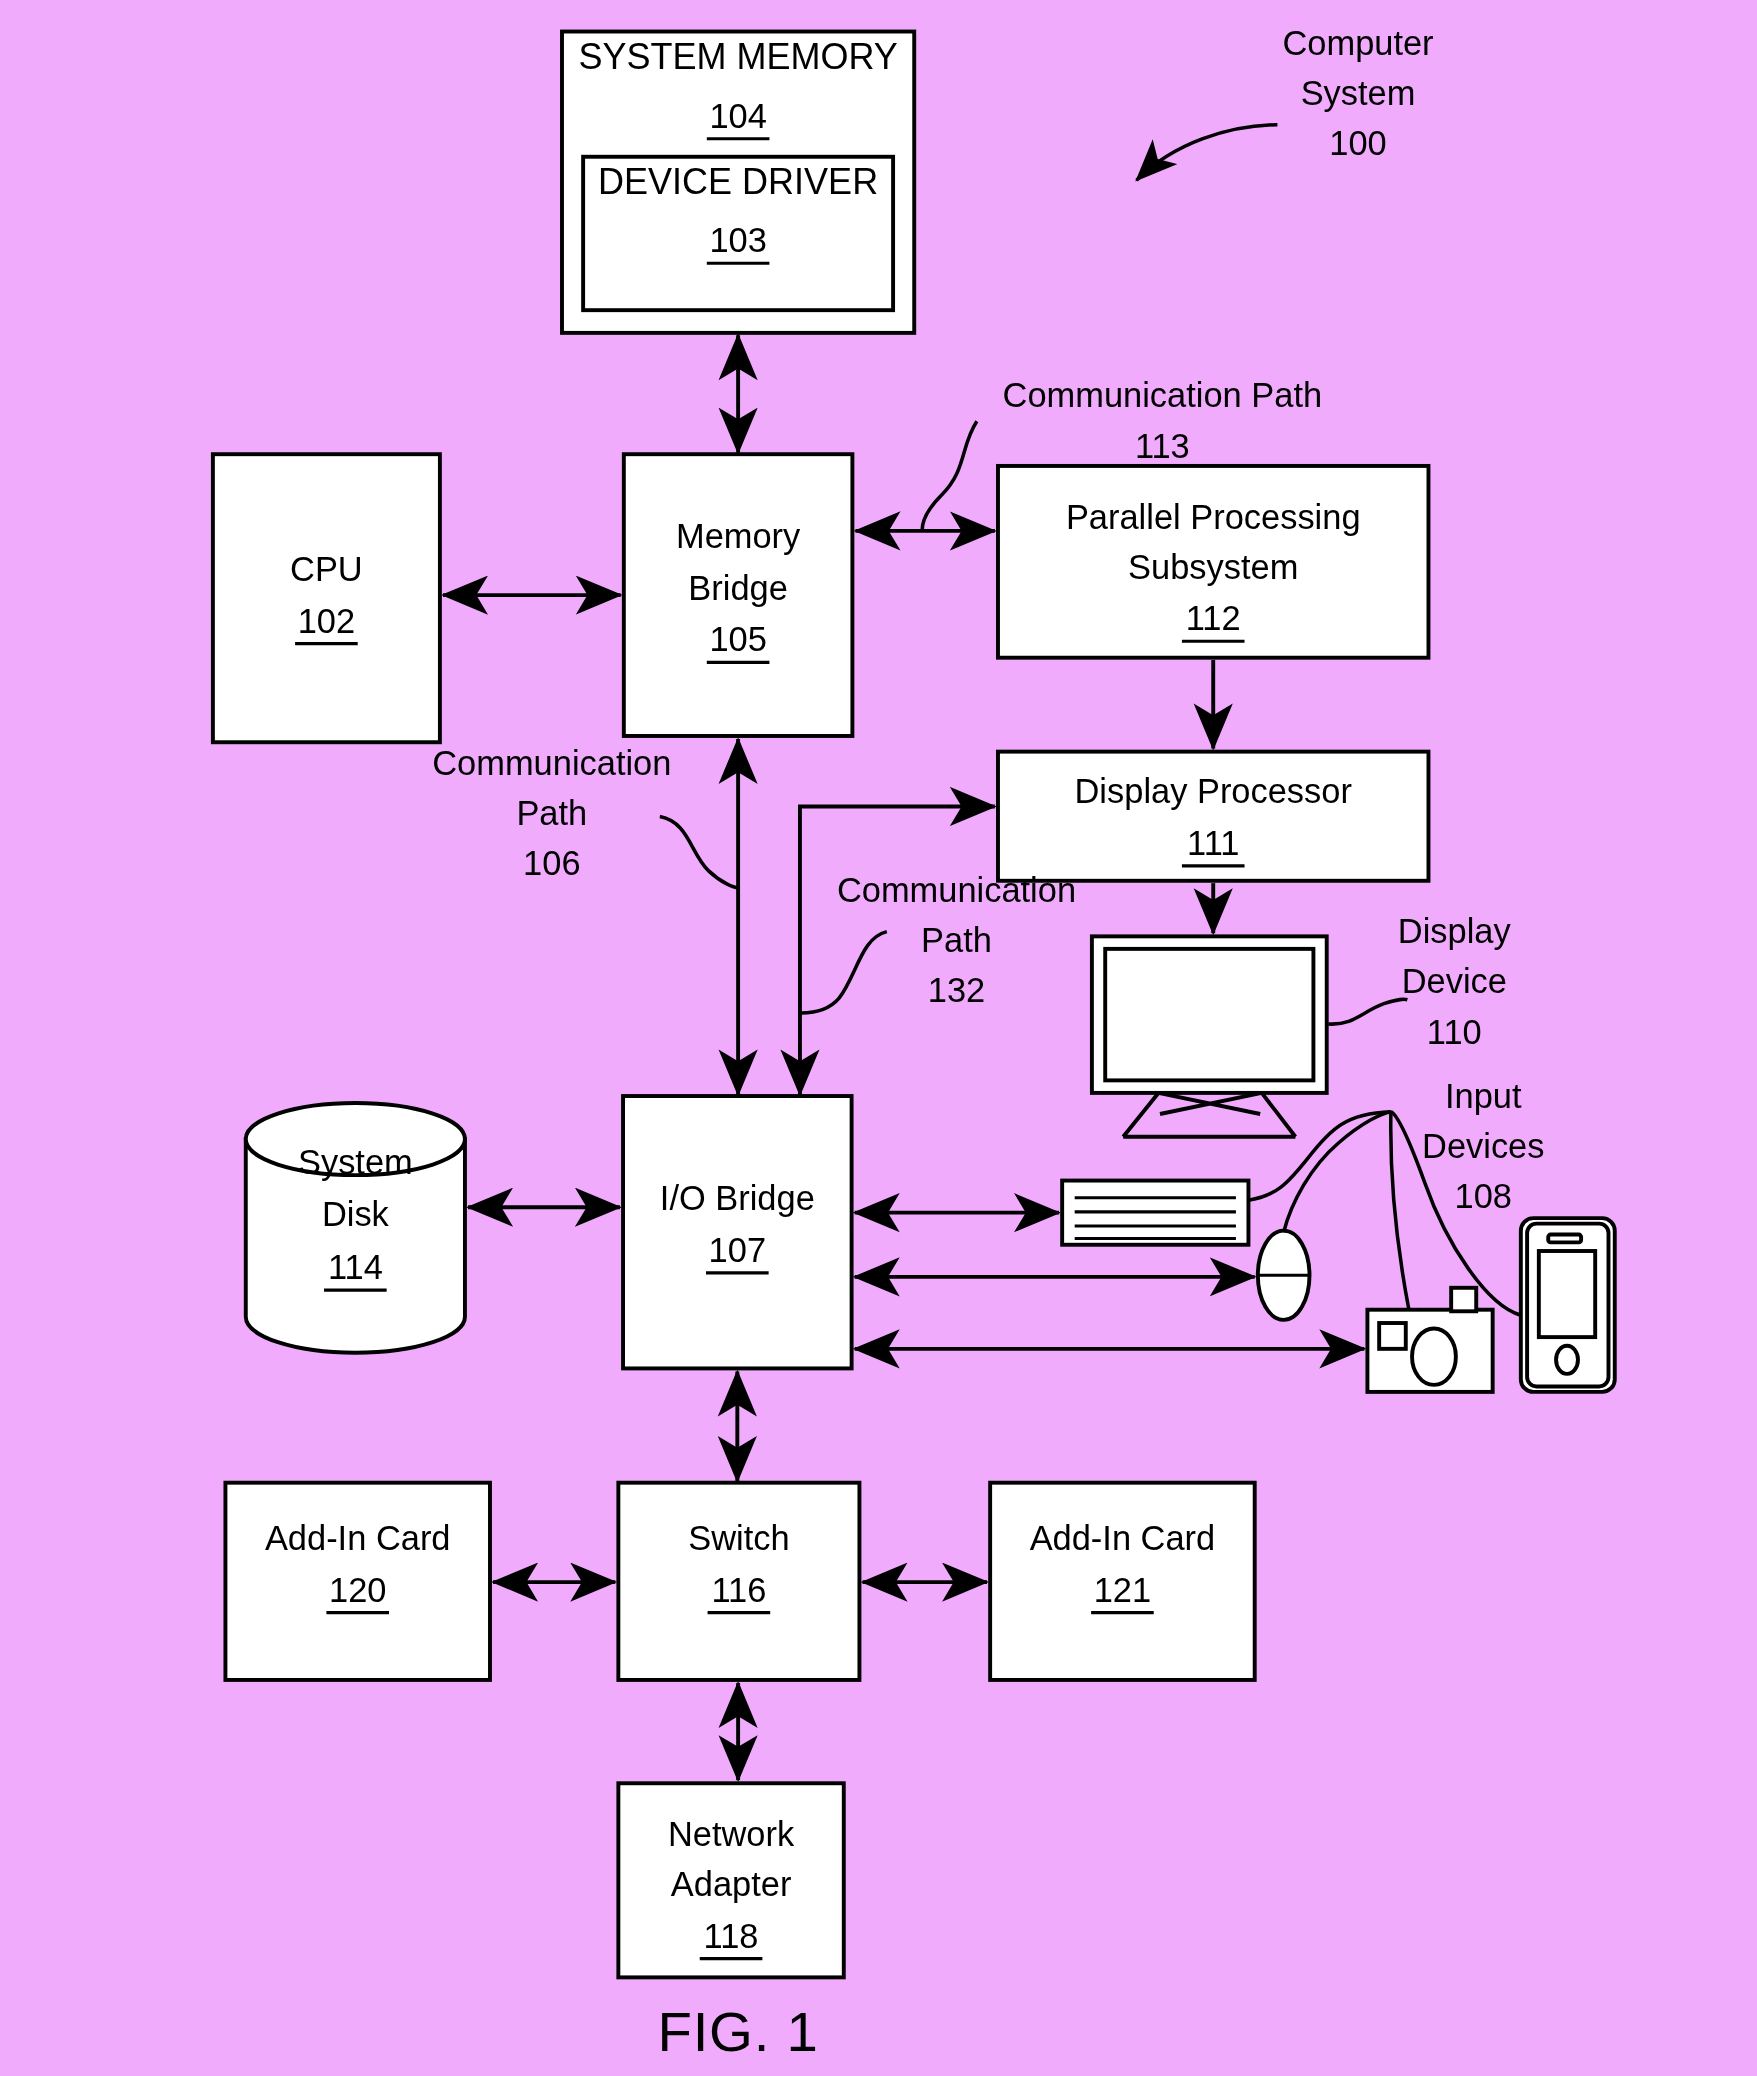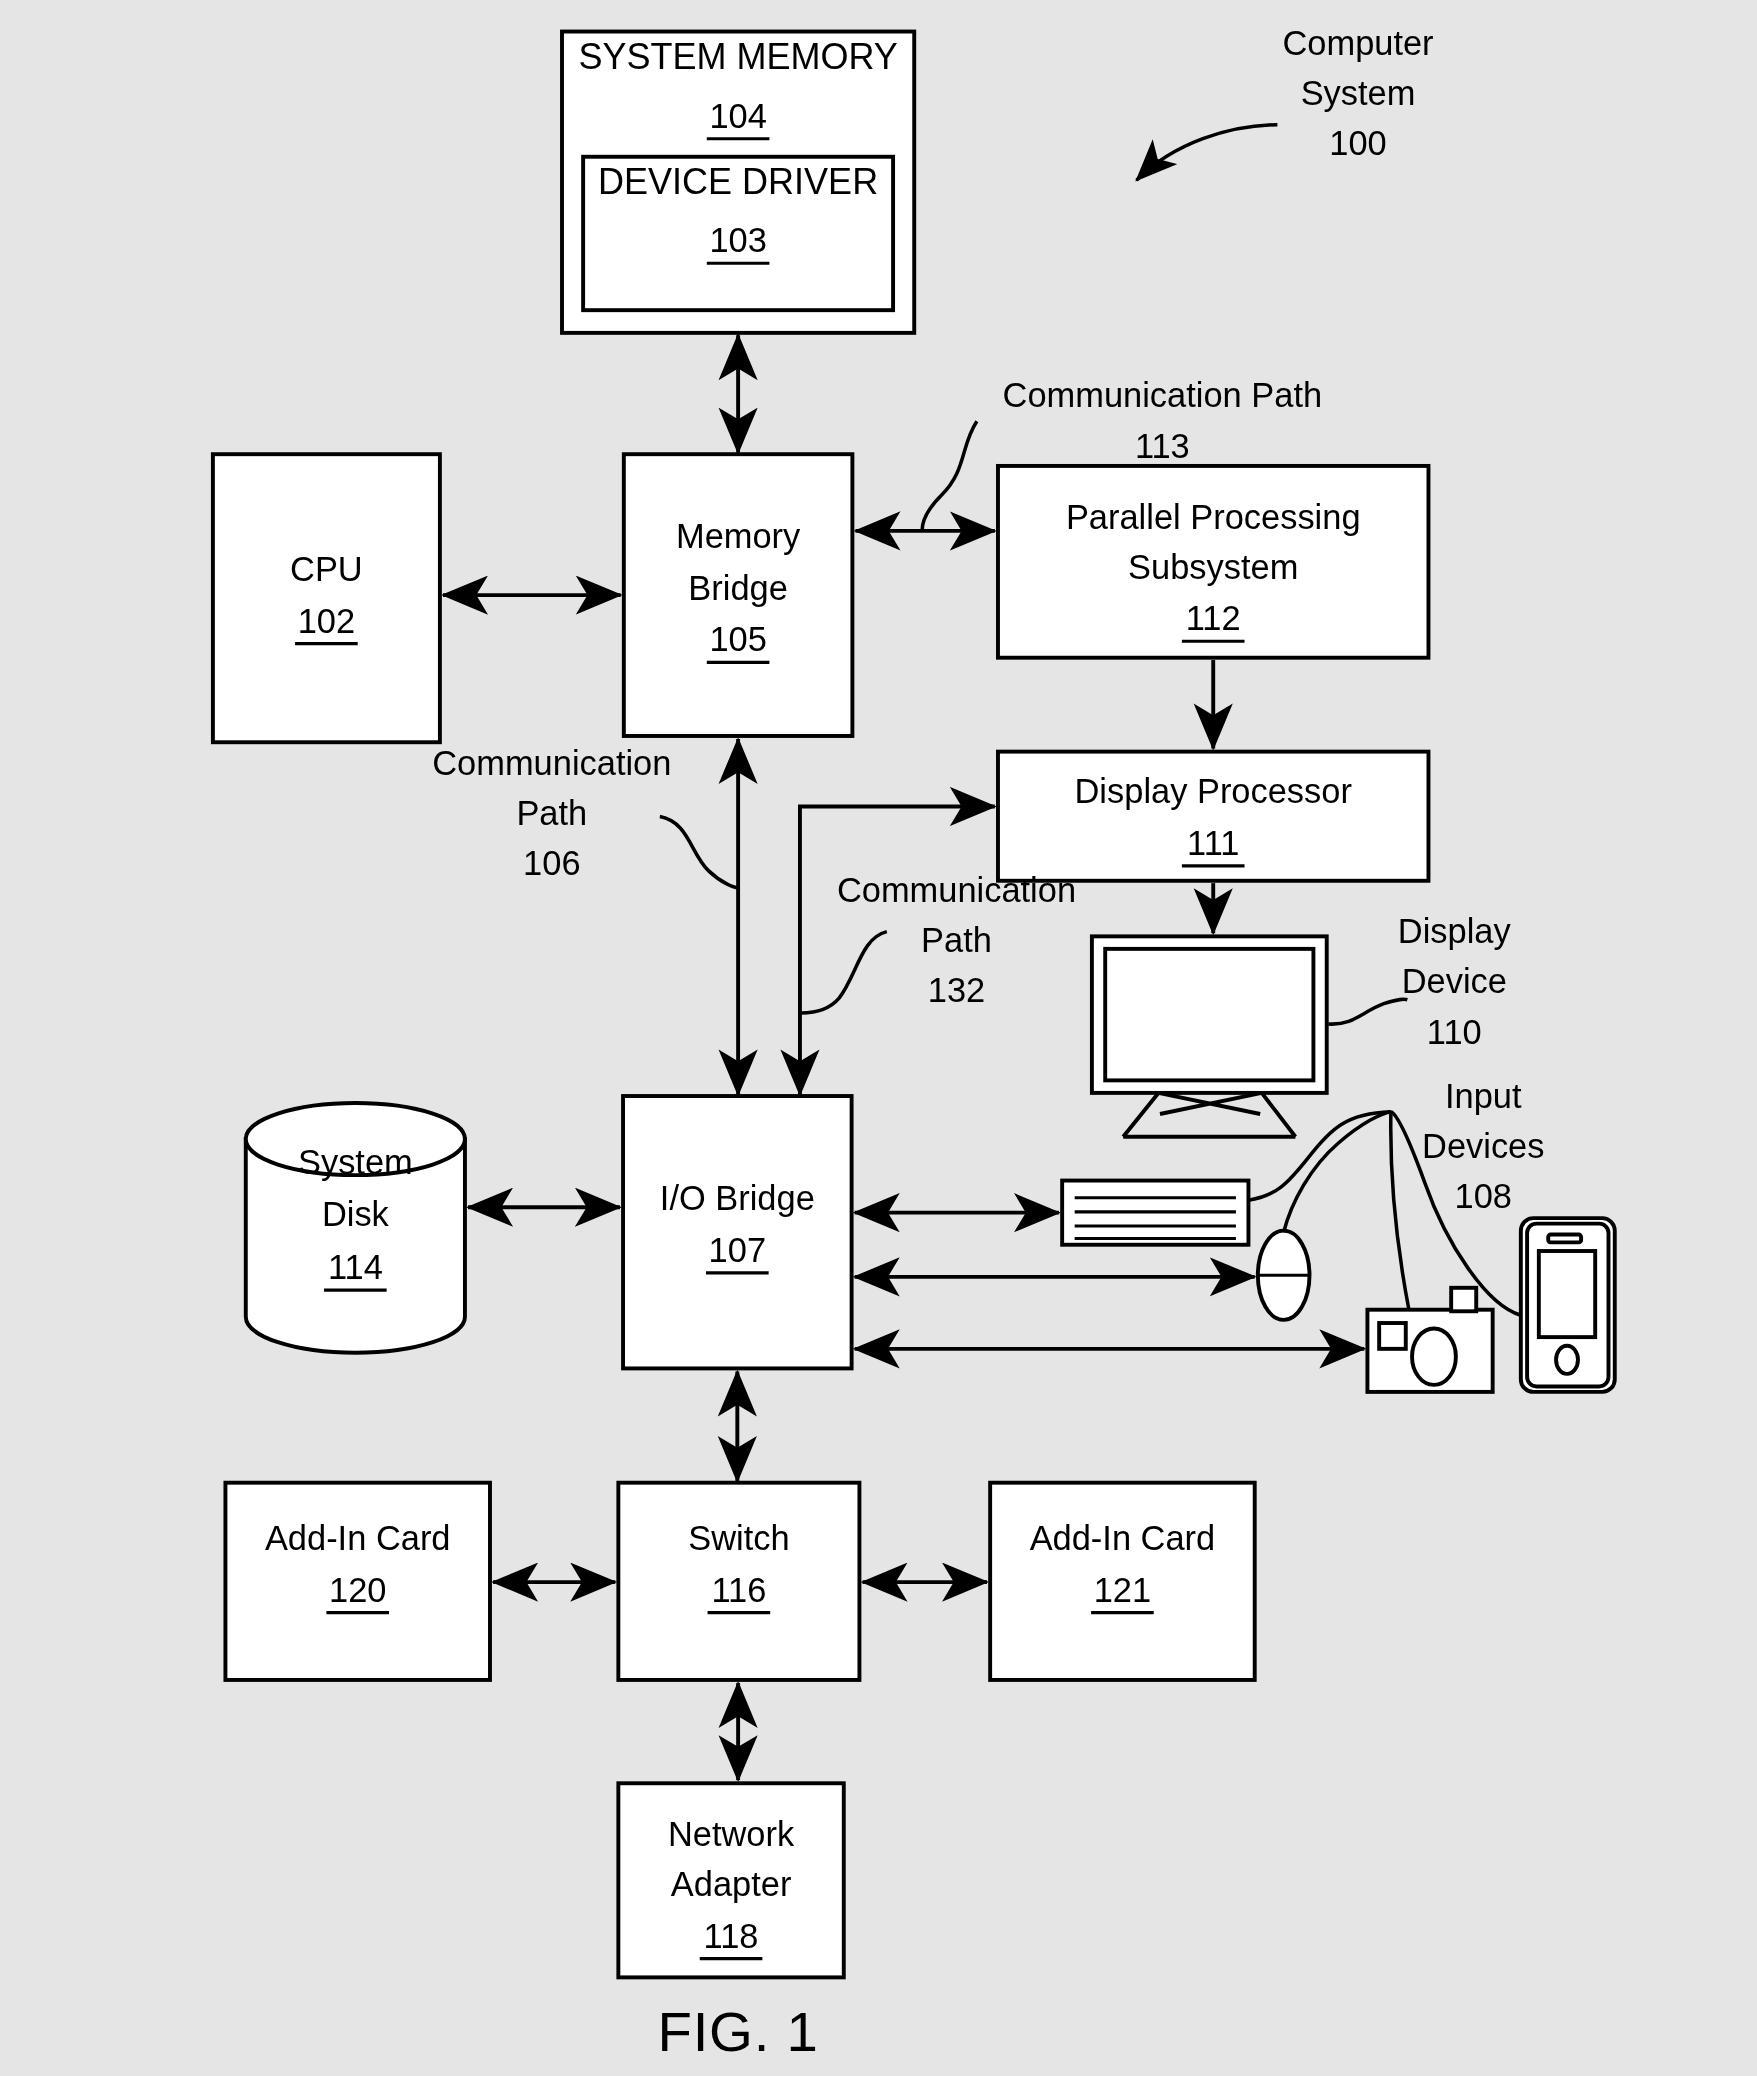--- a/index.html
+++ b/index.html
@@ -11,21 +11,21 @@
     width: 1758px;
     height: 2077px;
     font-family: "Liberation Sans", sans-serif;
     color: #000000;
     overflow: hidden;
   }
   #figure-root {
     position: relative;
     width: 1758px;
     height: 2077px;
-    background: #e5e5e5;
+    background: #f0abfc;
   }
   svg.diagram {
     display: block;
     width: 1758px;
     height: 2077px;
   }
   .bx {
     fill: #ffffff;
     stroke: #000000;
     stroke-width: 5;

